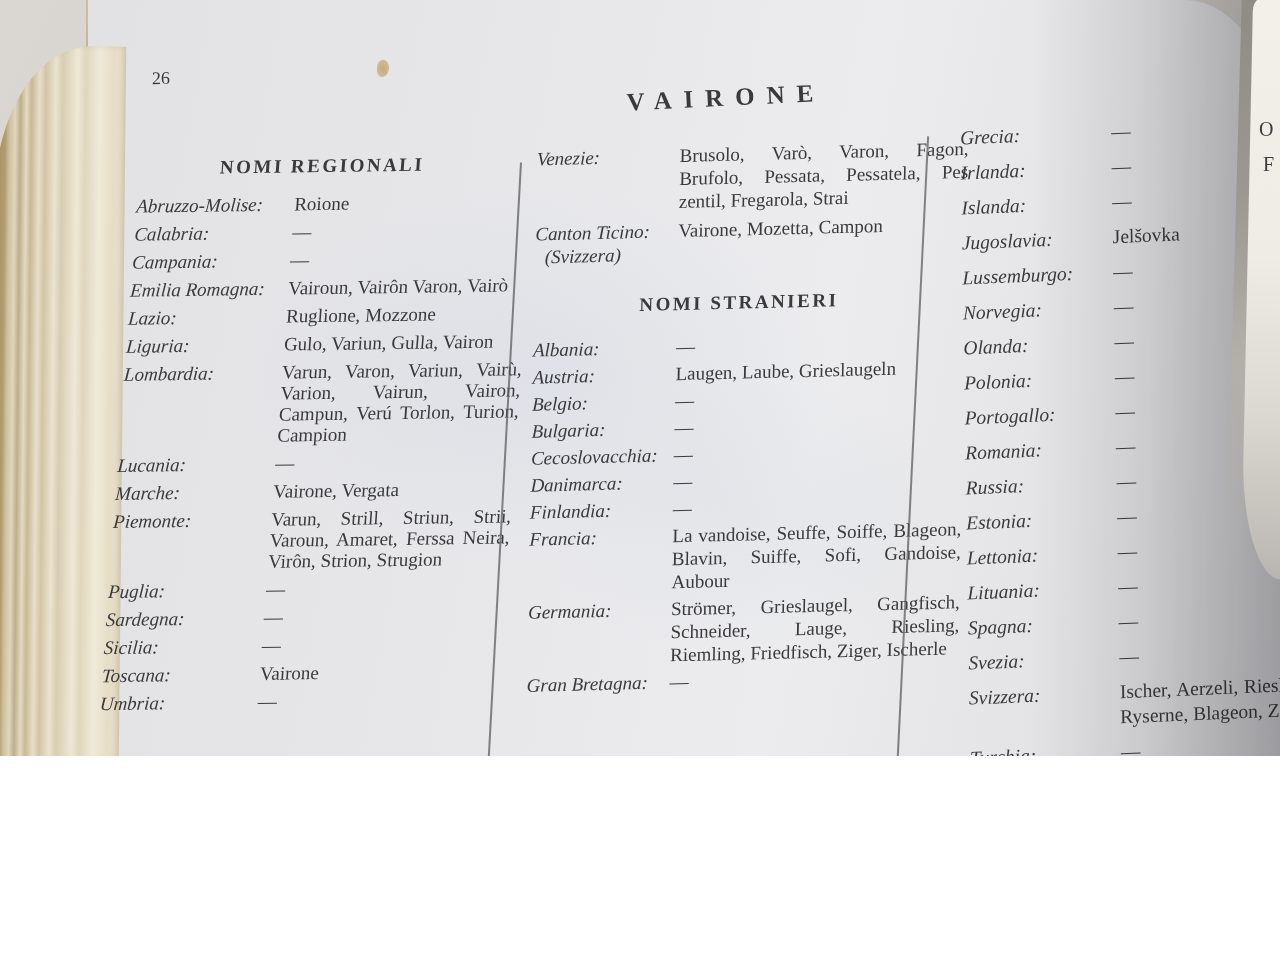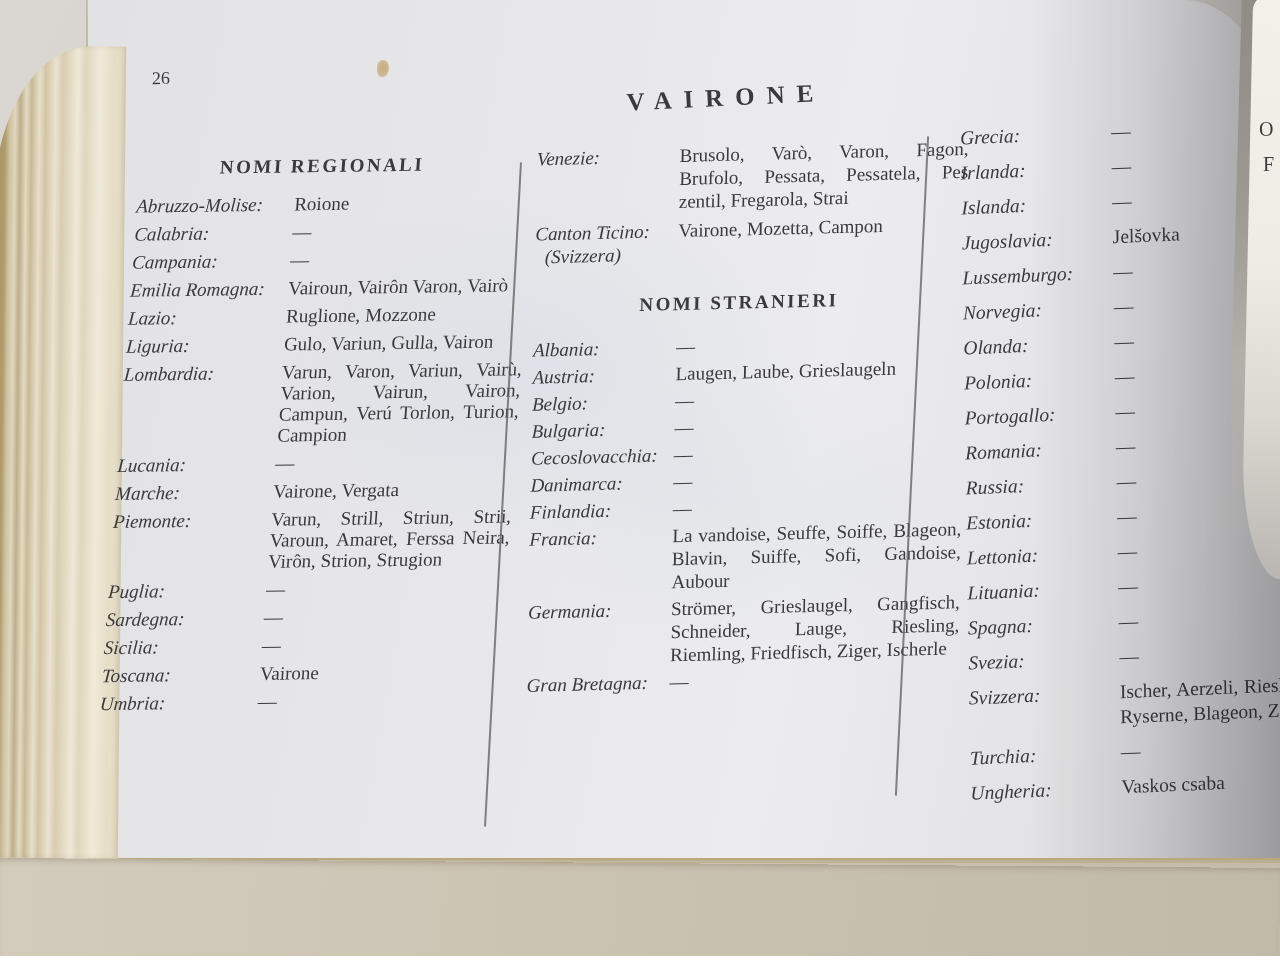--- a/index.html
+++ b/index.html
@@ -1,17 +1,17 @@
 <!DOCTYPE html>
 <html><head>
 <meta charset="utf-8">
 <style>
   html,body{margin:0;padding:0;}
   .photo{
-    position:relative;width:1280px;height:956px;overflow:hidden;
+    position:relative;width:1280px;height:756px;overflow:hidden;
     background:linear-gradient(115deg,#dad6d1 0%,#d5d1cb 40%,#cecbc6 100%);
     font-family:"Liberation Serif","DejaVu Serif",serif;
     color:#3a3a3c;
   }
   
   .top-edges{
     position:absolute;left:86px;top:-6px;width:930px;height:82px;z-index:2;
     background:linear-gradient(180deg,#d6cab0 0%,#cfc2a5 60%,#c6b797 100%);
     border-bottom-left-radius:60px 34px;
     border-bottom-right-radius:560px 74px;

